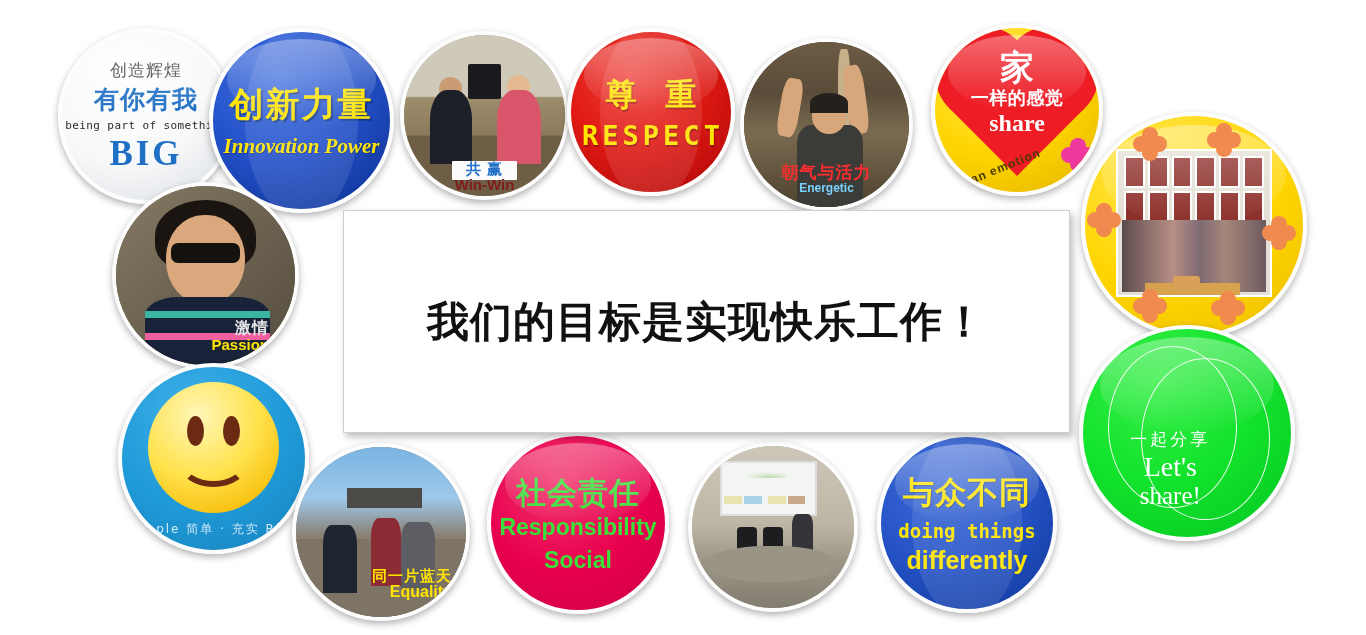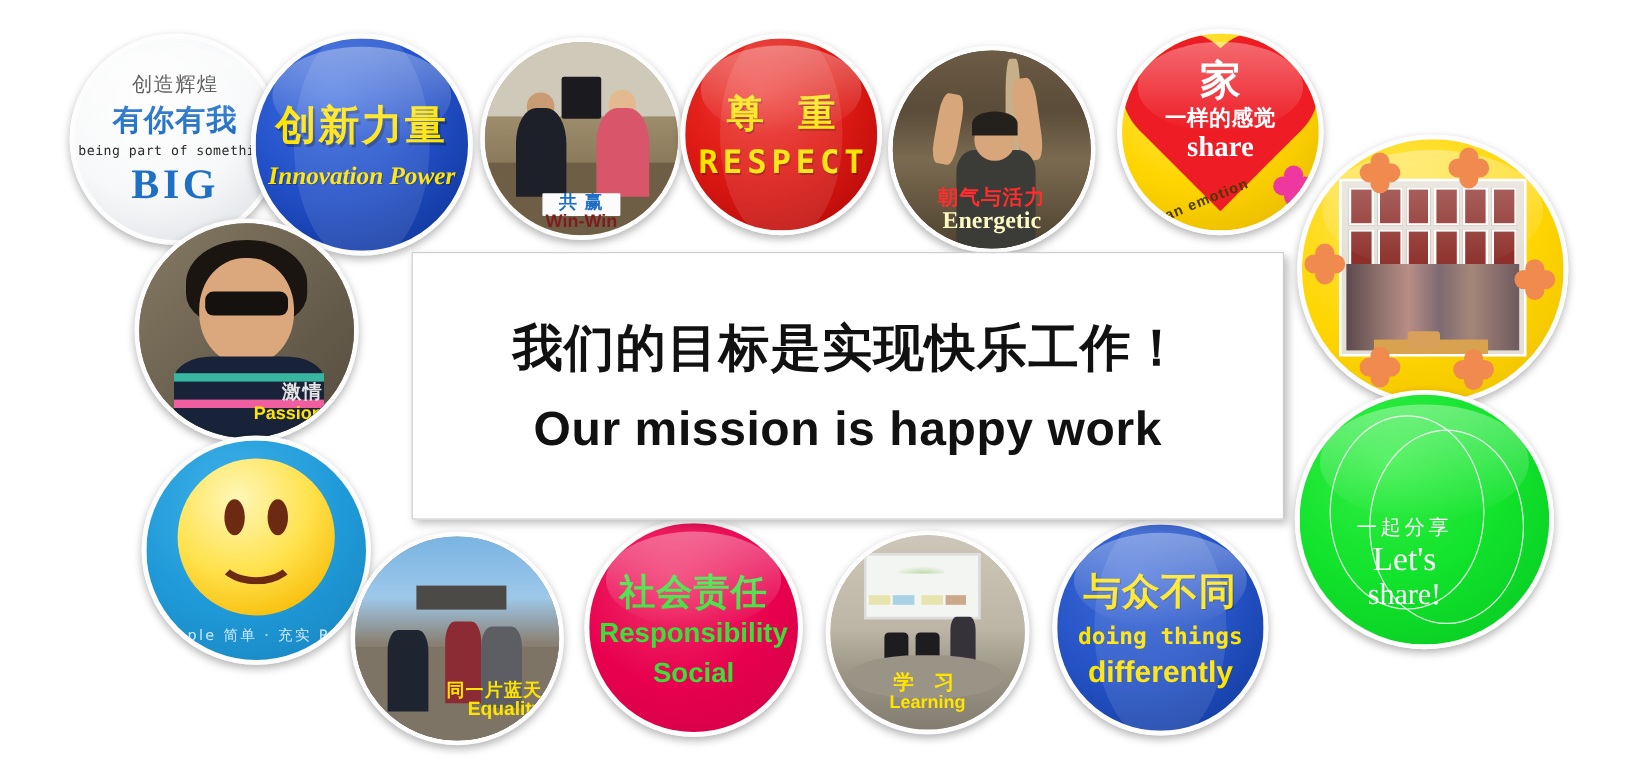--- a/index.html
+++ b/index.html
@@ -269,21 +269,21 @@
     <div class="photo">
       <span class="rope"></span>
       <span class="armL"></span>
       <span class="armR"></span>
       <span class="torso"></span>
       <span class="head"></span>
       <span class="hair"></span>
     </div>
     <div class="cap">
       <span class="cn" style="font-size:17px;color:#ff2d2d;">朝气与活力</span>
-      <span class="en" style="font-size:20px;color:#fef9c3;font-family:Liberation Serif, serif;">Energetic</span>
+      <span class="en" style="font-size:12px;color:#7dd3fc;">Energetic</span>
     </div>
   </div>
 
   <div class="bubble gloss" id="b-home">
     <div class="heart"></div>
     <div class="txt">
       <div class="h1">家</div>
       <div class="h2">一样的感觉</div>
       <div class="h3">share</div>
     </div>
@@ -419,32 +419,27 @@
       </span>
       <span class="cell c1"></span>
       <span class="cell c2"></span>
       <span class="cell c3"></span>
       <span class="cell c4"></span>
       <span class="ch ch1"></span>
       <span class="ch ch2"></span>
       <span class="pr"></span>
       <span class="table"></span>
     </div>
-    <div class="cap">
-      <span class="cn" style="font-size:17px;color:#ffe400;letter-spacing:6px;">学 习</span>
-      <span class="en" style="font-size:15px;color:#ffe400;">Learning</span>
-    </div>
   </div>
 
   <div class="bubble gloss yinyang" id="b-diff">
     <div>
       <div class="t1">与众不同</div>
       <div class="t2">doing things</div>
       <div class="t3">differently</div>
     </div>
   </div>
 
   <div id="mission">
     <div class="m1">我们的目标是实现快乐工作！</div>
-    <div class="m2">Our mission is happy work</div>
   </div>
 
 </div>
 
 </body></html>

